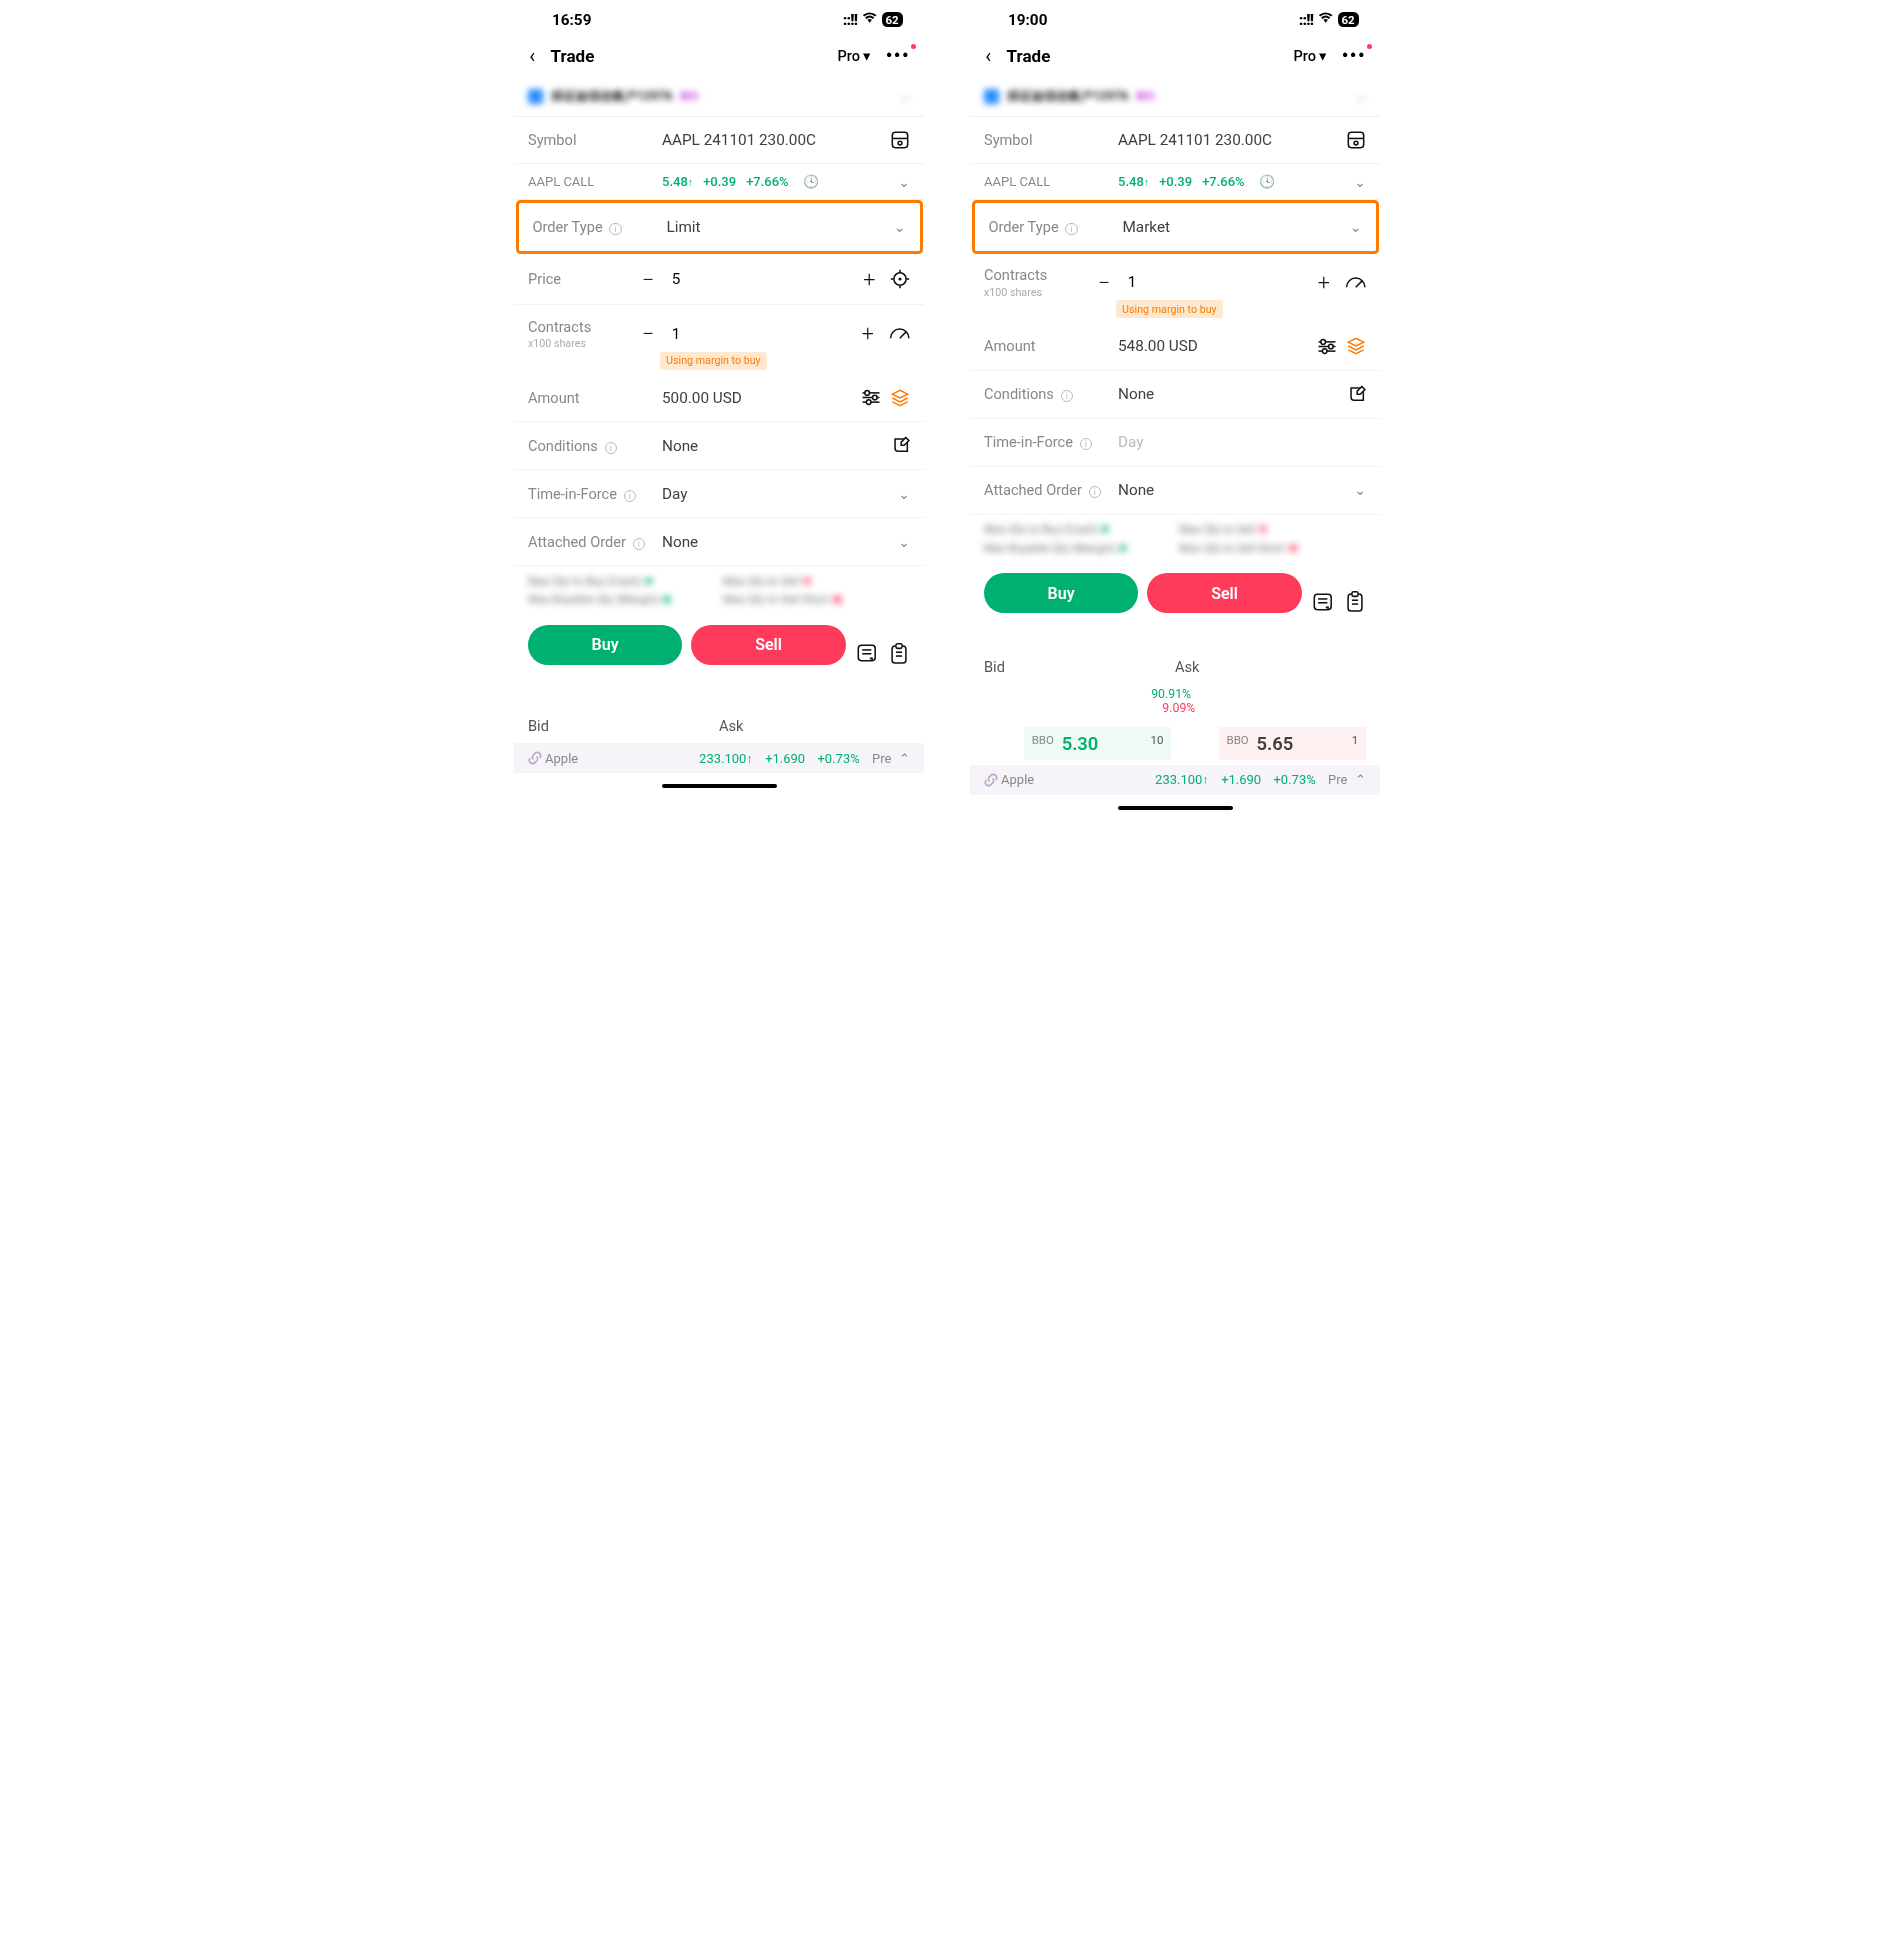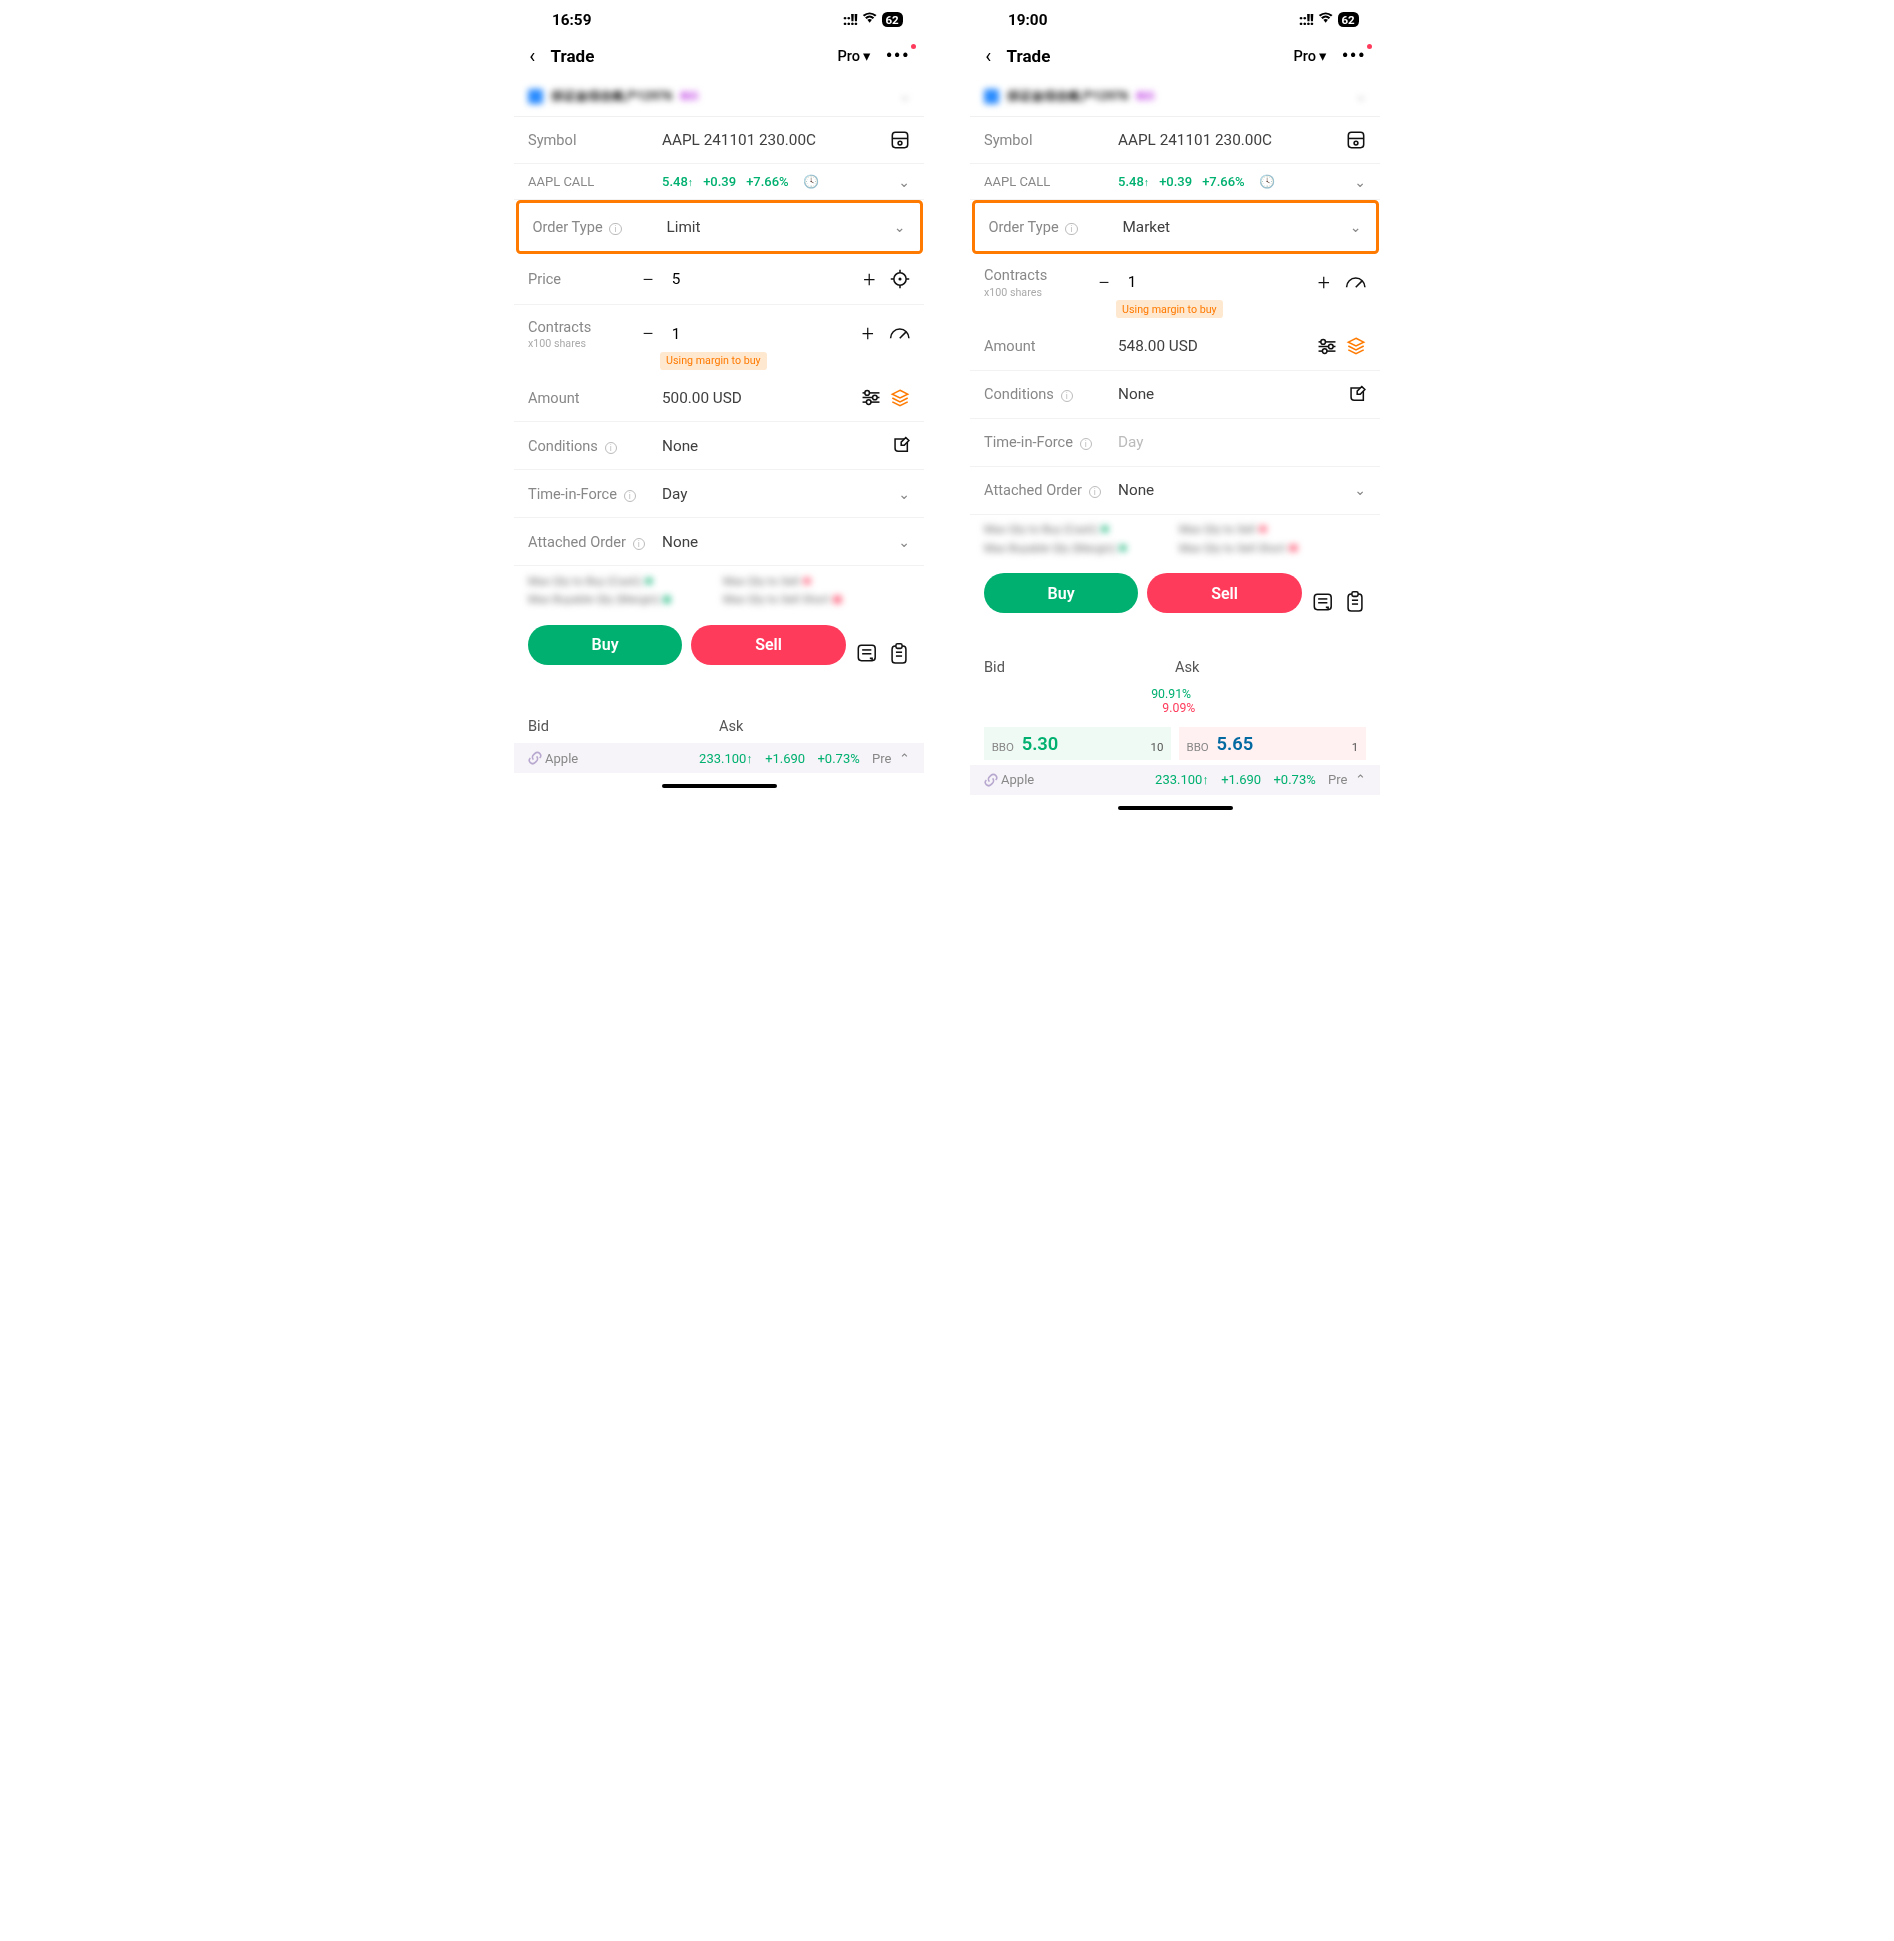--- a/index.html
+++ b/index.html
@@ -167,28 +167,29 @@
 .pct-green { color: #00b070; margin-right: 7.7px; }
 .pct-red { color: #ff3b5c; margin-left: 7.7px; }
 .pct-bar { flex: 1; height: 3.8px; display: flex; border-radius: 2.3px; overflow: hidden; }
 .pct-bar-g { background: #00b070; }
 .pct-bar-r { background: #ff3b5c; }
 .bbo-row {
   display: flex; padding: 4.6px 14px; gap: 7.7px;
 }
 .bbo-box {
   flex: 1; background: #f0faf5; padding: 6.1px 7.7px;
-  display: flex; align-items: flex-end; gap: 7.7px;
+  display: flex; align-items: flex-start; gap: 7.7px;
   font-size: 11.5px;
+  margin-left: 40px;
 }
 .bbo-box.ask { background: #fff0f2; }
 .bbo-tag { color: #888; }
 .bbo-price { font-size: 18.4px; font-weight: 600; }
 .bbo-box .bbo-price { color: #00b070; }
-.bbo-box.ask .bbo-price { color: #0369a1; }
+.bbo-box.ask .bbo-price { color: #404040; }
 .bbo-qty { margin-left: auto; color: #555; }
 .bottom-ticker {
   background: #f6f4f8;
   padding: 7.7px 14px;
   display: flex; align-items: center; gap: 7.7px;
   font-size: 13px;
 }
 .ticker-link { color: #888; display: flex; align-items: center; gap: 3.1px; }
 .ticker-vals { display: flex; gap: 12.3px; margin-left: auto; }
 .ticker-green { color: #00b070; }

